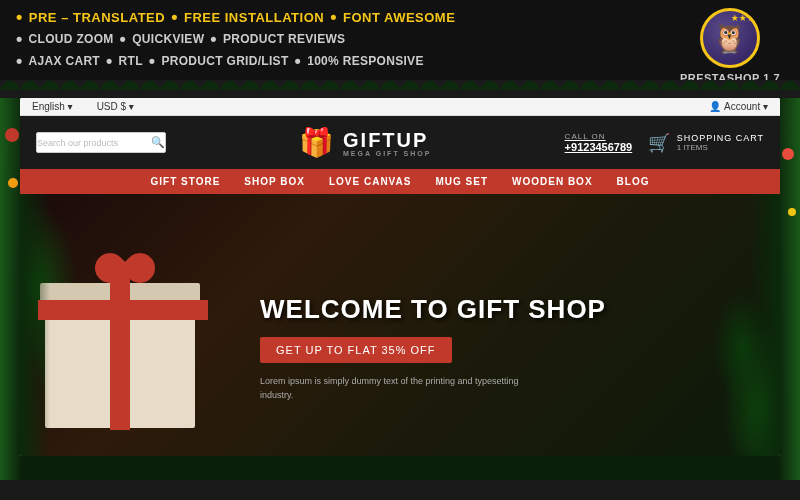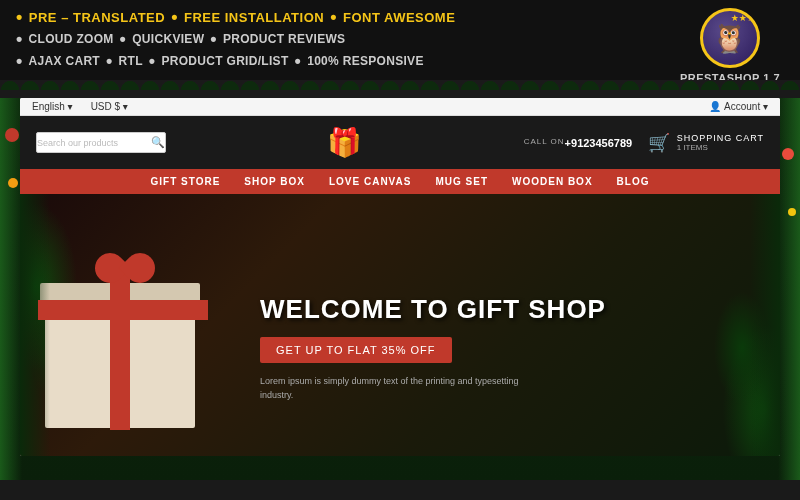--- a/index.html
+++ b/index.html
@@ -103,21 +103,21 @@
       overflow: hidden;
       height: 358px;
     }
 
     
     .store-topbar {
       background: #f5f5f5;
       padding: 3px 12px;
       display: flex;
       align-items: center;
-      gap: 18px;
+      gap: 24px;
       border-bottom: 1px solid #ddd;
     }
     .topbar-lang {
       font-size: 10px;
       color: #333;
     }
     .topbar-account {
       margin-left: auto;
       font-size: 10px;
       color: #333;
@@ -146,20 +146,22 @@
 
     .header-right {
       display: flex;
       align-items: center;
       gap: 16px;
       color: #fff;
       font-size: 10px;
     }
     .call-on {
       display: flex;
+      flex-direction: column;
+      text-decoration: underline;
     }
     .call-label {
       font-size: 8px;
       color: #aaa;
       letter-spacing: 1px;
     }
     .call-number {
       font-size: 11px;
       font-weight: bold;
     }
@@ -421,20 +423,24 @@
 
     <div class="store-header">
 
       <div class="search-wrapper">
         <span class="search-text">Search our products</span>
         <span class="search-btn">🔍</span>
       </div>
 
       <div class="logo-area">
         <span class="logo-icon" style="color:#c0392b;">🎁</span>
+        <div>
+          <div style="font-size:20px;font-weight:bold;letter-spacing:2px;color:#fff;">GIFTUP</div>
+          <div style="font-size:7px;color:#888;letter-spacing:2px;margin-top:-2px;">MEGA GIFT SHOP</div>
+        </div>
       </div>
 
       <div class="header-right">
         <div class="call-on">
           <span class="call-label">CALL ON</span>
           <span class="call-number">+9123456789</span>
         </div>
         <div class="cart-info">
           <span style="font-size:18px;">🛒</span>
           <div>

